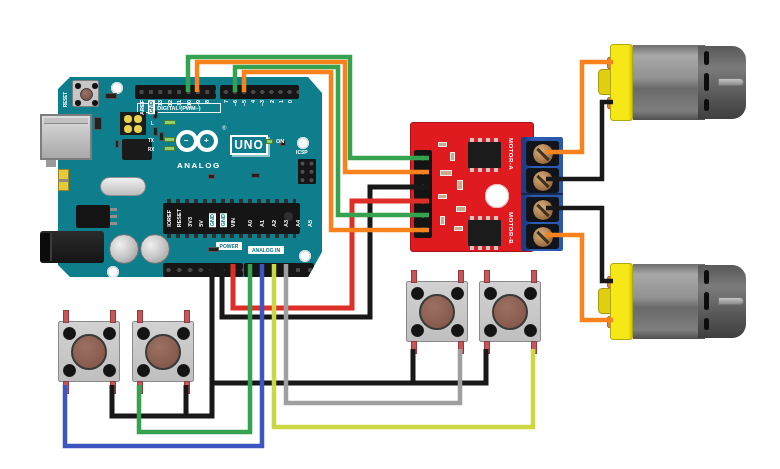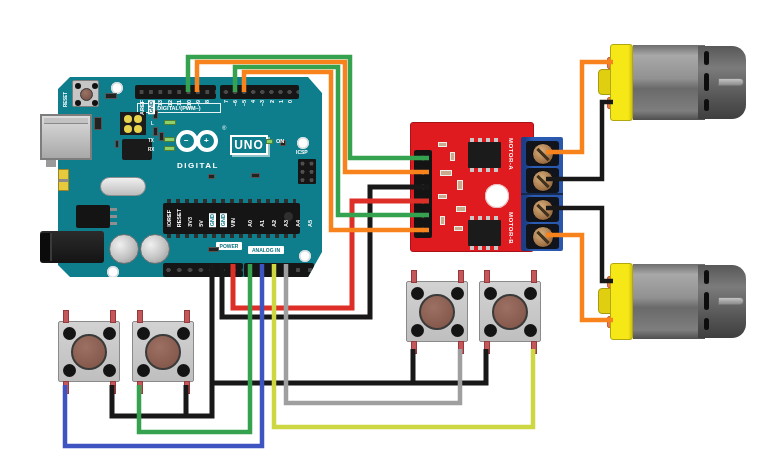--- a/index.html
+++ b/index.html
@@ -256,21 +256,21 @@
     <div class="smd" style="left:193px;top:96px;width:9px;height:5px"></div>
 
     <div id="logo-inf">
       <div class="ring r1"></div>
         <div class="ring r2"></div>
       <span class="sign minus">−</span>
       <span class="sign plus">+</span>
     </div>
     <span id="logo-reg">®</span>
     <div id="uno-box">UNO</div>
-    <span id="lbl-arduino">DIGITAL</span>
+    <span id="lbl-arduino">ANALOG</span>
 
     <span class="tinylbl" id="lbl-l">L</span>
     <span class="tinylbl" id="lbl-tx">TX</span>
     <span class="tinylbl" id="lbl-rx">RX</span>
     <div class="led" id="led-l"></div>
     <div class="led" id="led-tx"></div>
     <div class="led" id="led-rx"></div>
     <div class="led" id="led-on"></div>
     <span id="lbl-on">ON</span>
     <span id="lbl-icsp">ICSP</span>

